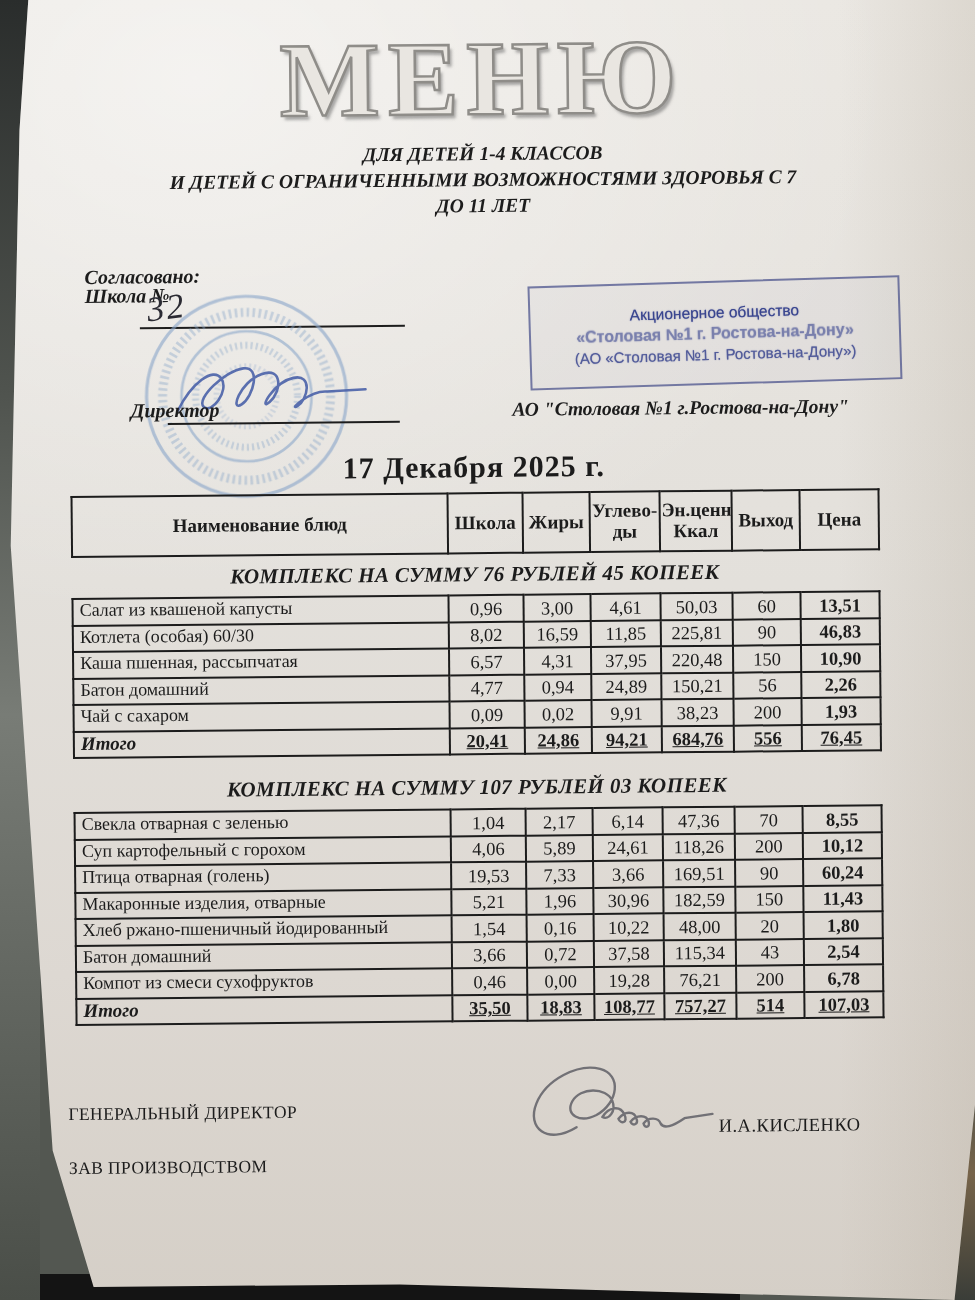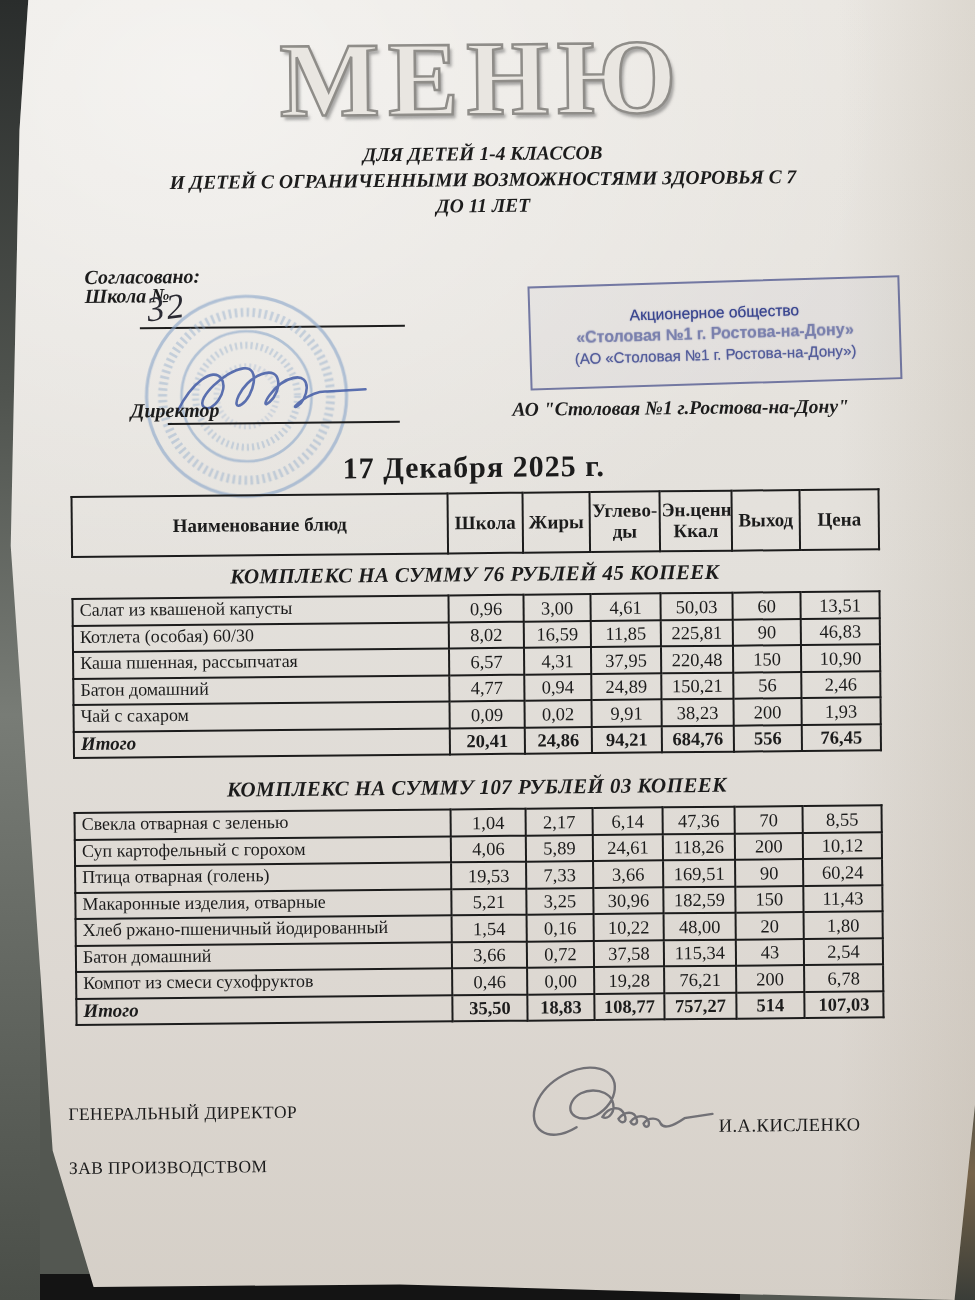--- a/index.html
+++ b/index.html
@@ -78,23 +78,23 @@
 
   .section-title { position:absolute; left:72px; width:807px; text-align:center;
     font-weight:bold; font-style:italic; font-size:21px; letter-spacing:0.4px; }
   .st0 { top:562px; } .st1 { top:775px; }
   .tbl0 { position:absolute; left:72px; top:594px; }
   .tbl1 { position:absolute; left:72px; top:808px; }
 
   td { height:26.5px; }
   td.name { font-size:18px; padding:0 0 0 6px; vertical-align:top; line-height:1.12; }
   td.num { font-size:18.5px; text-align:center; vertical-align:bottom; padding-bottom:1px; }
-  td.price { font-weight:normal; }
+  td.price { font-weight:bold; }
   tr.total td.name { font-weight:bold; font-style:italic; font-size:19px; }
-  tr.total td.num { font-weight:bold; }
+  tr.total td.num { font-weight:bold;text-decoration:underline; }
 
   .footer-label { position:absolute; left:64px; font-size:17.5px; letter-spacing:0.4px; }
   .fl0 { top:1100px; } .fl1 { top:1154px; }
   .gd-name { position:absolute; left:714px; top:1118px; font-size:18.5px; letter-spacing:0.5px; }
 </style>
 </head>
 <body>
 
 <div class="bg-left"></div>
 <div class="bg-bottom"></div>
@@ -209,21 +209,21 @@
             <td class="num">150</td>
             <td class="num price">10,90</td>
           </tr>
           <tr>
             <td class="name">Батон домашний</td>
             <td class="num">4,77</td>
             <td class="num">0,94</td>
             <td class="num">24,89</td>
             <td class="num">150,21</td>
             <td class="num">56</td>
-            <td class="num price">2,46</td>
+            <td class="num price">2,26</td>
           </tr>
           <tr>
             <td class="name">Чай с сахаром</td>
             <td class="num">0,09</td>
             <td class="num">0,02</td>
             <td class="num">9,91</td>
             <td class="num">38,23</td>
             <td class="num">200</td>
             <td class="num price">1,93</td>
           </tr>
@@ -275,21 +275,21 @@
             <td class="num">19,53</td>
             <td class="num">7,33</td>
             <td class="num">3,66</td>
             <td class="num">169,51</td>
             <td class="num">90</td>
             <td class="num price">60,24</td>
           </tr>
           <tr>
             <td class="name">Макаронные изделия, отварные</td>
             <td class="num">5,21</td>
-            <td class="num">3,25</td>
+            <td class="num">1,96</td>
             <td class="num">30,96</td>
             <td class="num">182,59</td>
             <td class="num">150</td>
             <td class="num price">11,43</td>
           </tr>
           <tr>
             <td class="name">Хлеб ржано-пшеничный йодированный</td>
             <td class="num">1,54</td>
             <td class="num">0,16</td>
             <td class="num">10,22</td>

